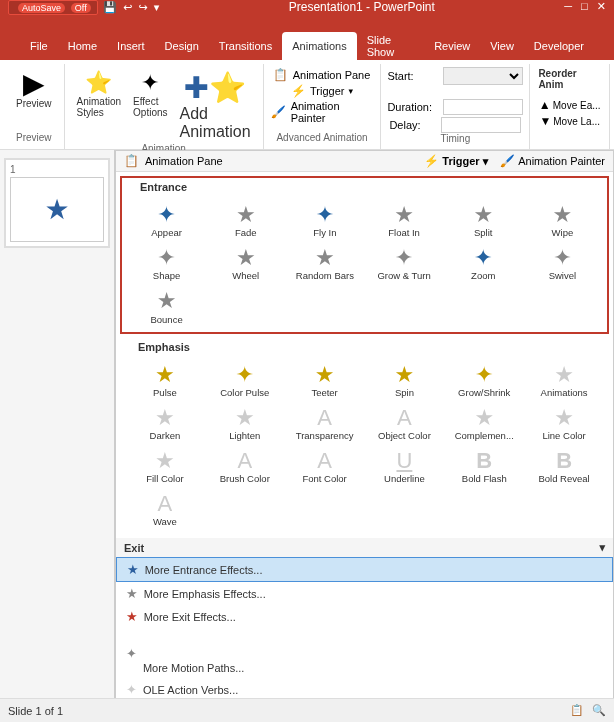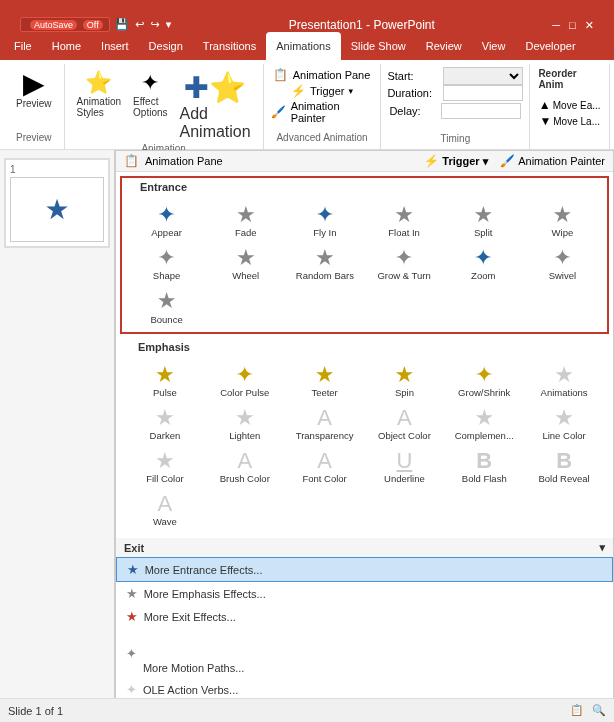--- a/index.html
+++ b/index.html
@@ -1,27 +1,27 @@
 <!DOCTYPE html>
 <html><head>
   <meta charset="utf-8">
   <style>
     * { margin: 0; padding: 0; box-sizing: border-box; }
     body { font-family: 'Segoe UI', Arial, sans-serif; font-size: 12px; background: #f0f0f0; width: 614px; height: 722px; overflow: hidden; }
     
     
-    .title-bar { background: #c0392b; color: white; height: 32px; display: flex; align-items: flex-end; justify-content: space-between; padding: 0 20px; }
+    .title-bar { background: #c0392b; color: white; height: 32px; display: flex; align-items: flex-start; justify-content: space-between; padding: 0 8px; }
     .title-bar-left { display: flex; align-items: center; gap: 6px; font-size: 11px; }
     .title-bar-center { font-size: 12px; font-weight: normal; }
     .title-bar-right { font-size: 11px; }
     .autosave-badge { background: #a93226; border: 1px solid #e74c3c; padding: 1px 6px; border-radius: 2px; font-size: 10px; }
     .autosave-badge span { background: #e74c3c; border-radius: 8px; padding: 0 4px; font-size: 9px; margin-left: 3px; }
     
     
-    .ribbon-tabs { background: #c0392b; display: flex; align-items: flex-end; padding: 0 4px; height: 28px; }
+    .ribbon-tabs { background: #c0392b; display: flex; align-items: flex-end; padding: 0 20px; height: 28px; }
     .ribbon-tab { color: white; font-size: 11px; padding: 4px 10px; cursor: pointer; height: 100%; display: flex; align-items: center; }
     .ribbon-tab.active { background: white; color: #333; border-radius: 4px 4px 0 0; }
     
     
     .ribbon { background: white; border-bottom: 1px solid #ddd; display: flex; padding: 4px 4px 0 4px; height: 90px; align-items: stretch; }
     .ribbon-group { display: flex; flex-direction: column; align-items: center; border-right: 1px solid #ddd; padding: 4px 8px; position: relative; }
     .ribbon-group-label { font-size: 10px; color: #666; margin-top: auto; padding-bottom: 2px; }
     .ribbon-group-items { display: flex; align-items: flex-start; gap: 4px; flex: 1; }
     .ribbon-btn { display: flex; flex-direction: column; align-items: center; cursor: pointer; padding: 2px 4px; border-radius: 3px; min-width: 40px; }
     .ribbon-btn .icon { font-size: 28px; line-height: 1; }
@@ -152,21 +152,21 @@
       <span style="font-size:9px;">▾</span>
     </div>
     <div style="display:flex; align-items:center; gap:4px; cursor:pointer; margin-top:2px;">
       <span>🖌️</span>
       <span style="font-size:11px;">Animation Painter</span>
     </div>
     <div class="ribbon-group-label" style="margin-top:auto;">Advanced Animation</div>
   </div>
 
   <div class="ribbon-group" style="flex-direction:column; padding:3px 6px;">
-    <div style="display:flex; align-items:center; gap:4px; margin-bottom:0;">
+    <div style="display:flex; align-items:center; gap:4px; margin-bottom:14px;">
       <span style="font-size:11px; width:52px;">Start:</span>
       <select class="dropdown-select"></select>
     </div>
     <div style="display:flex; align-items:center; gap:4px; margin-bottom:2px;">
       <span style="font-size:11px; width:52px;">Duration:</span>
       <input class="dropdown-select" style="width: 60px;">
     </div>
     <div style="display:flex; align-items:center; ">
       <span style="font-size:11px; width:52px;">Delay:</span>
       <input class="dropdown-select" style="width: 60px;">

